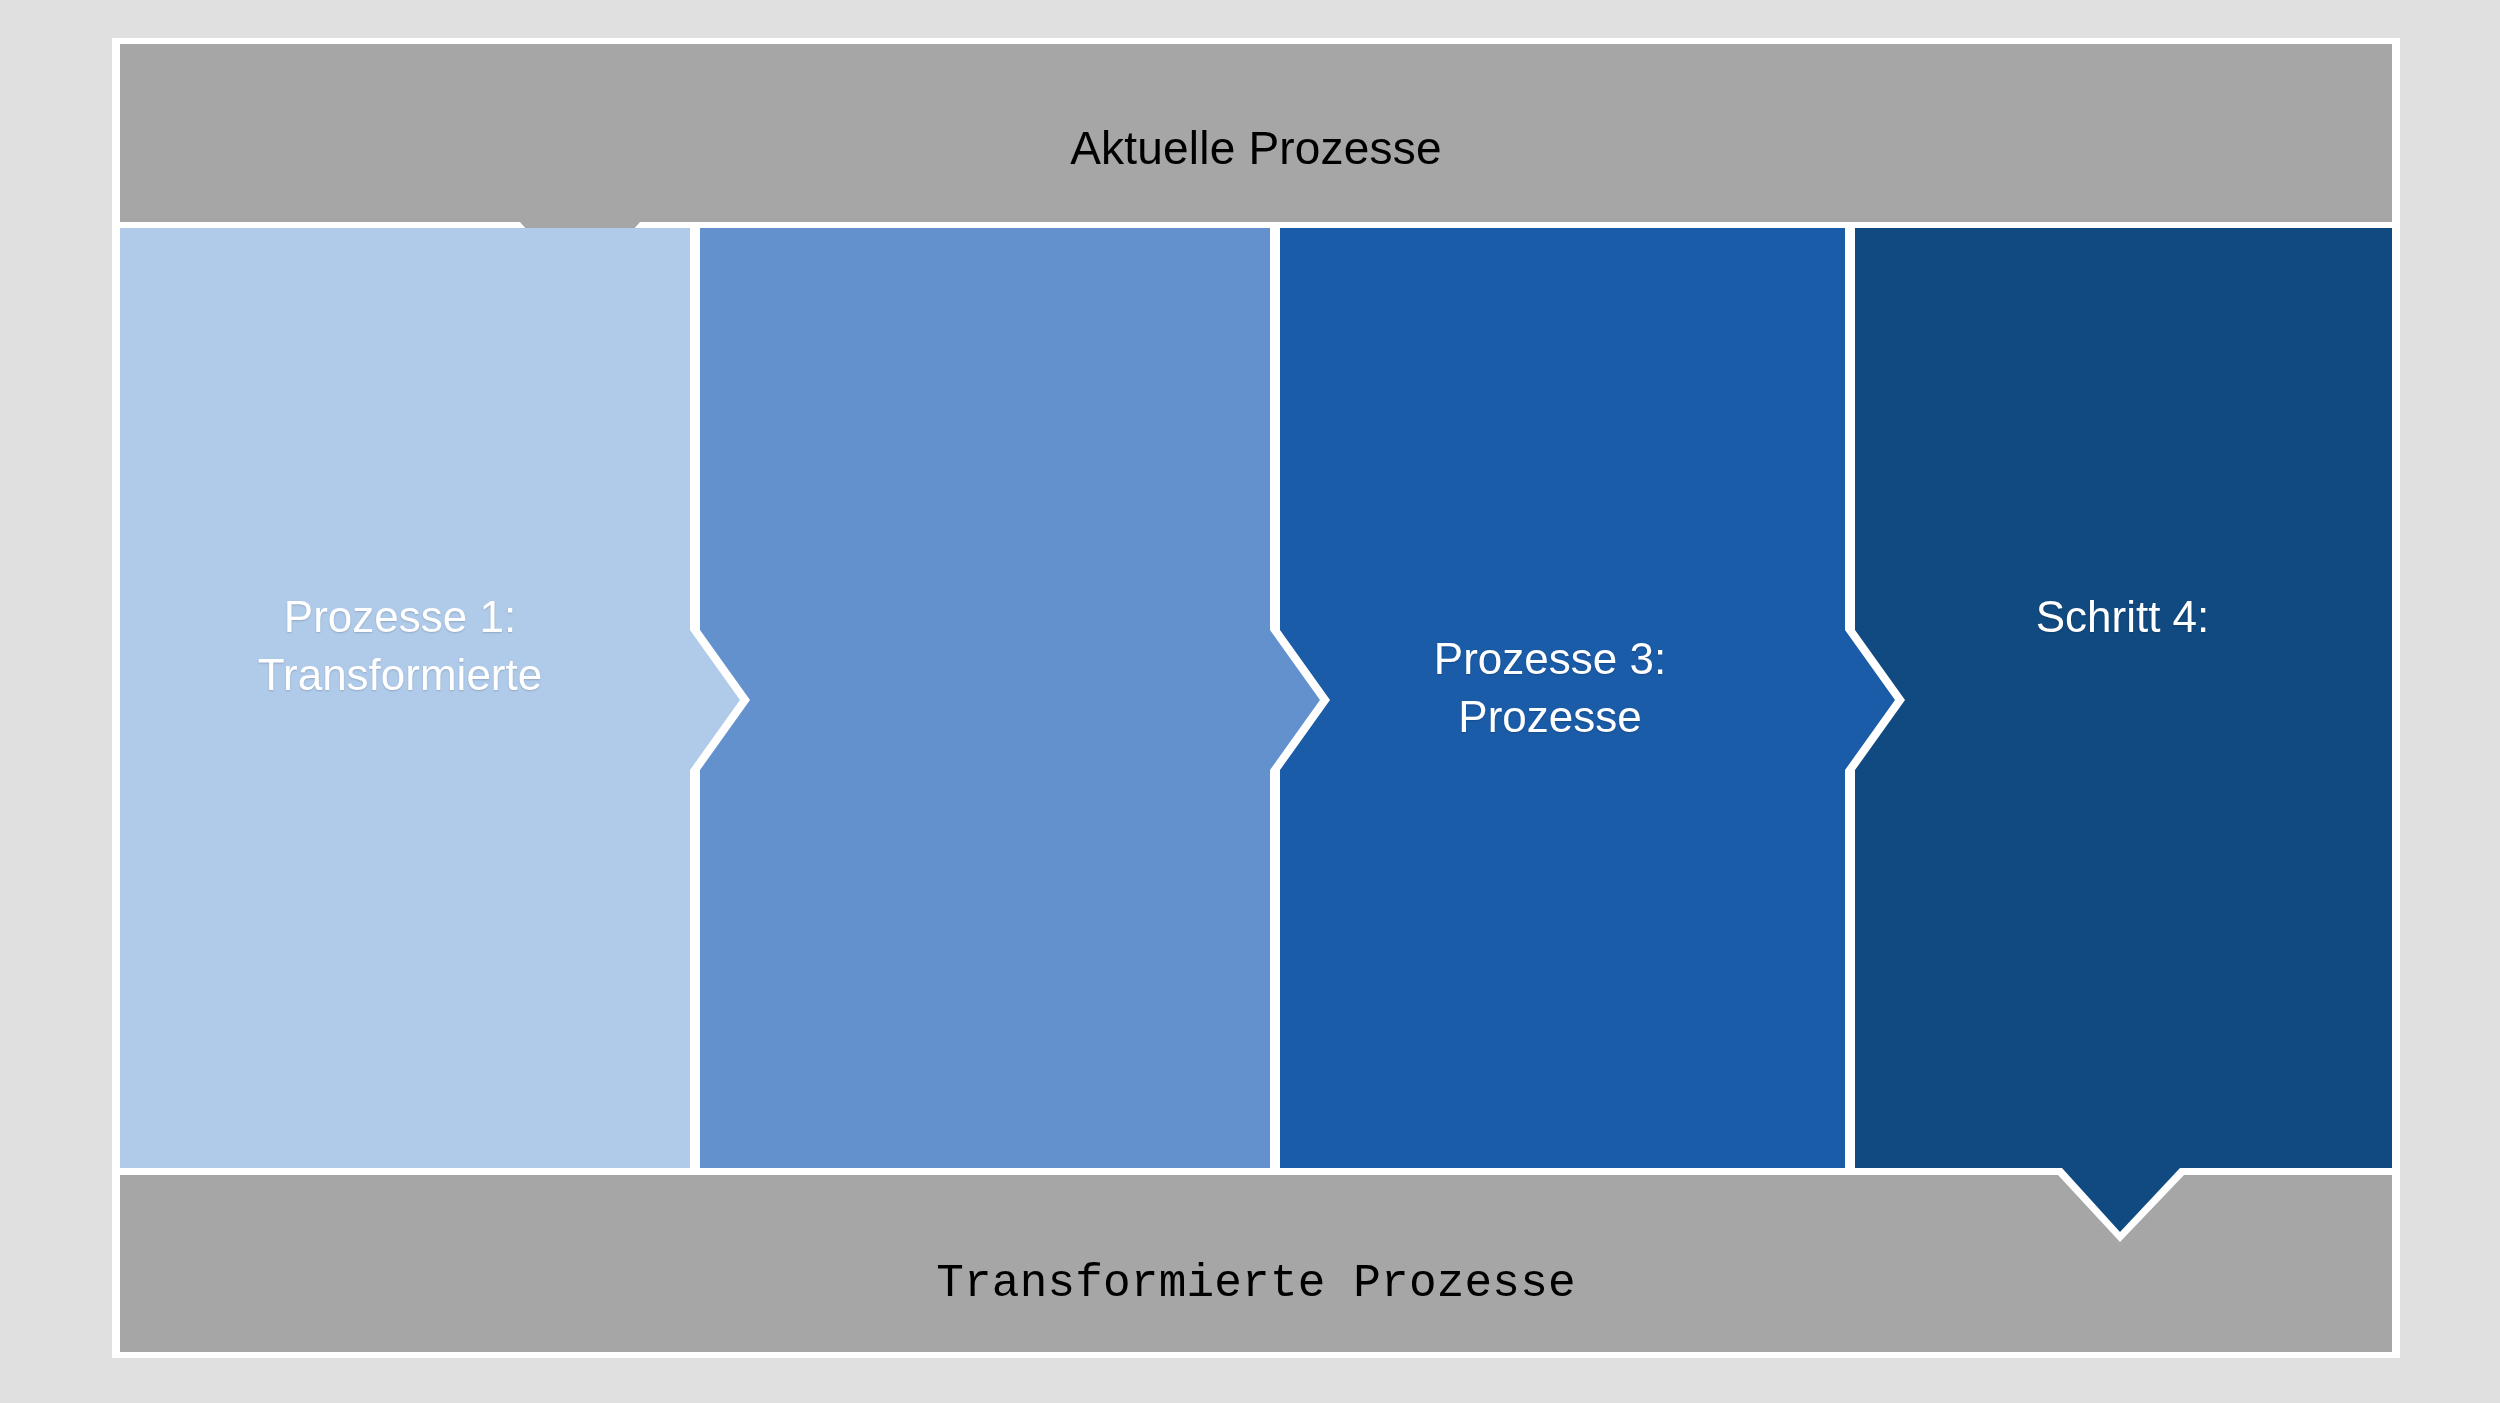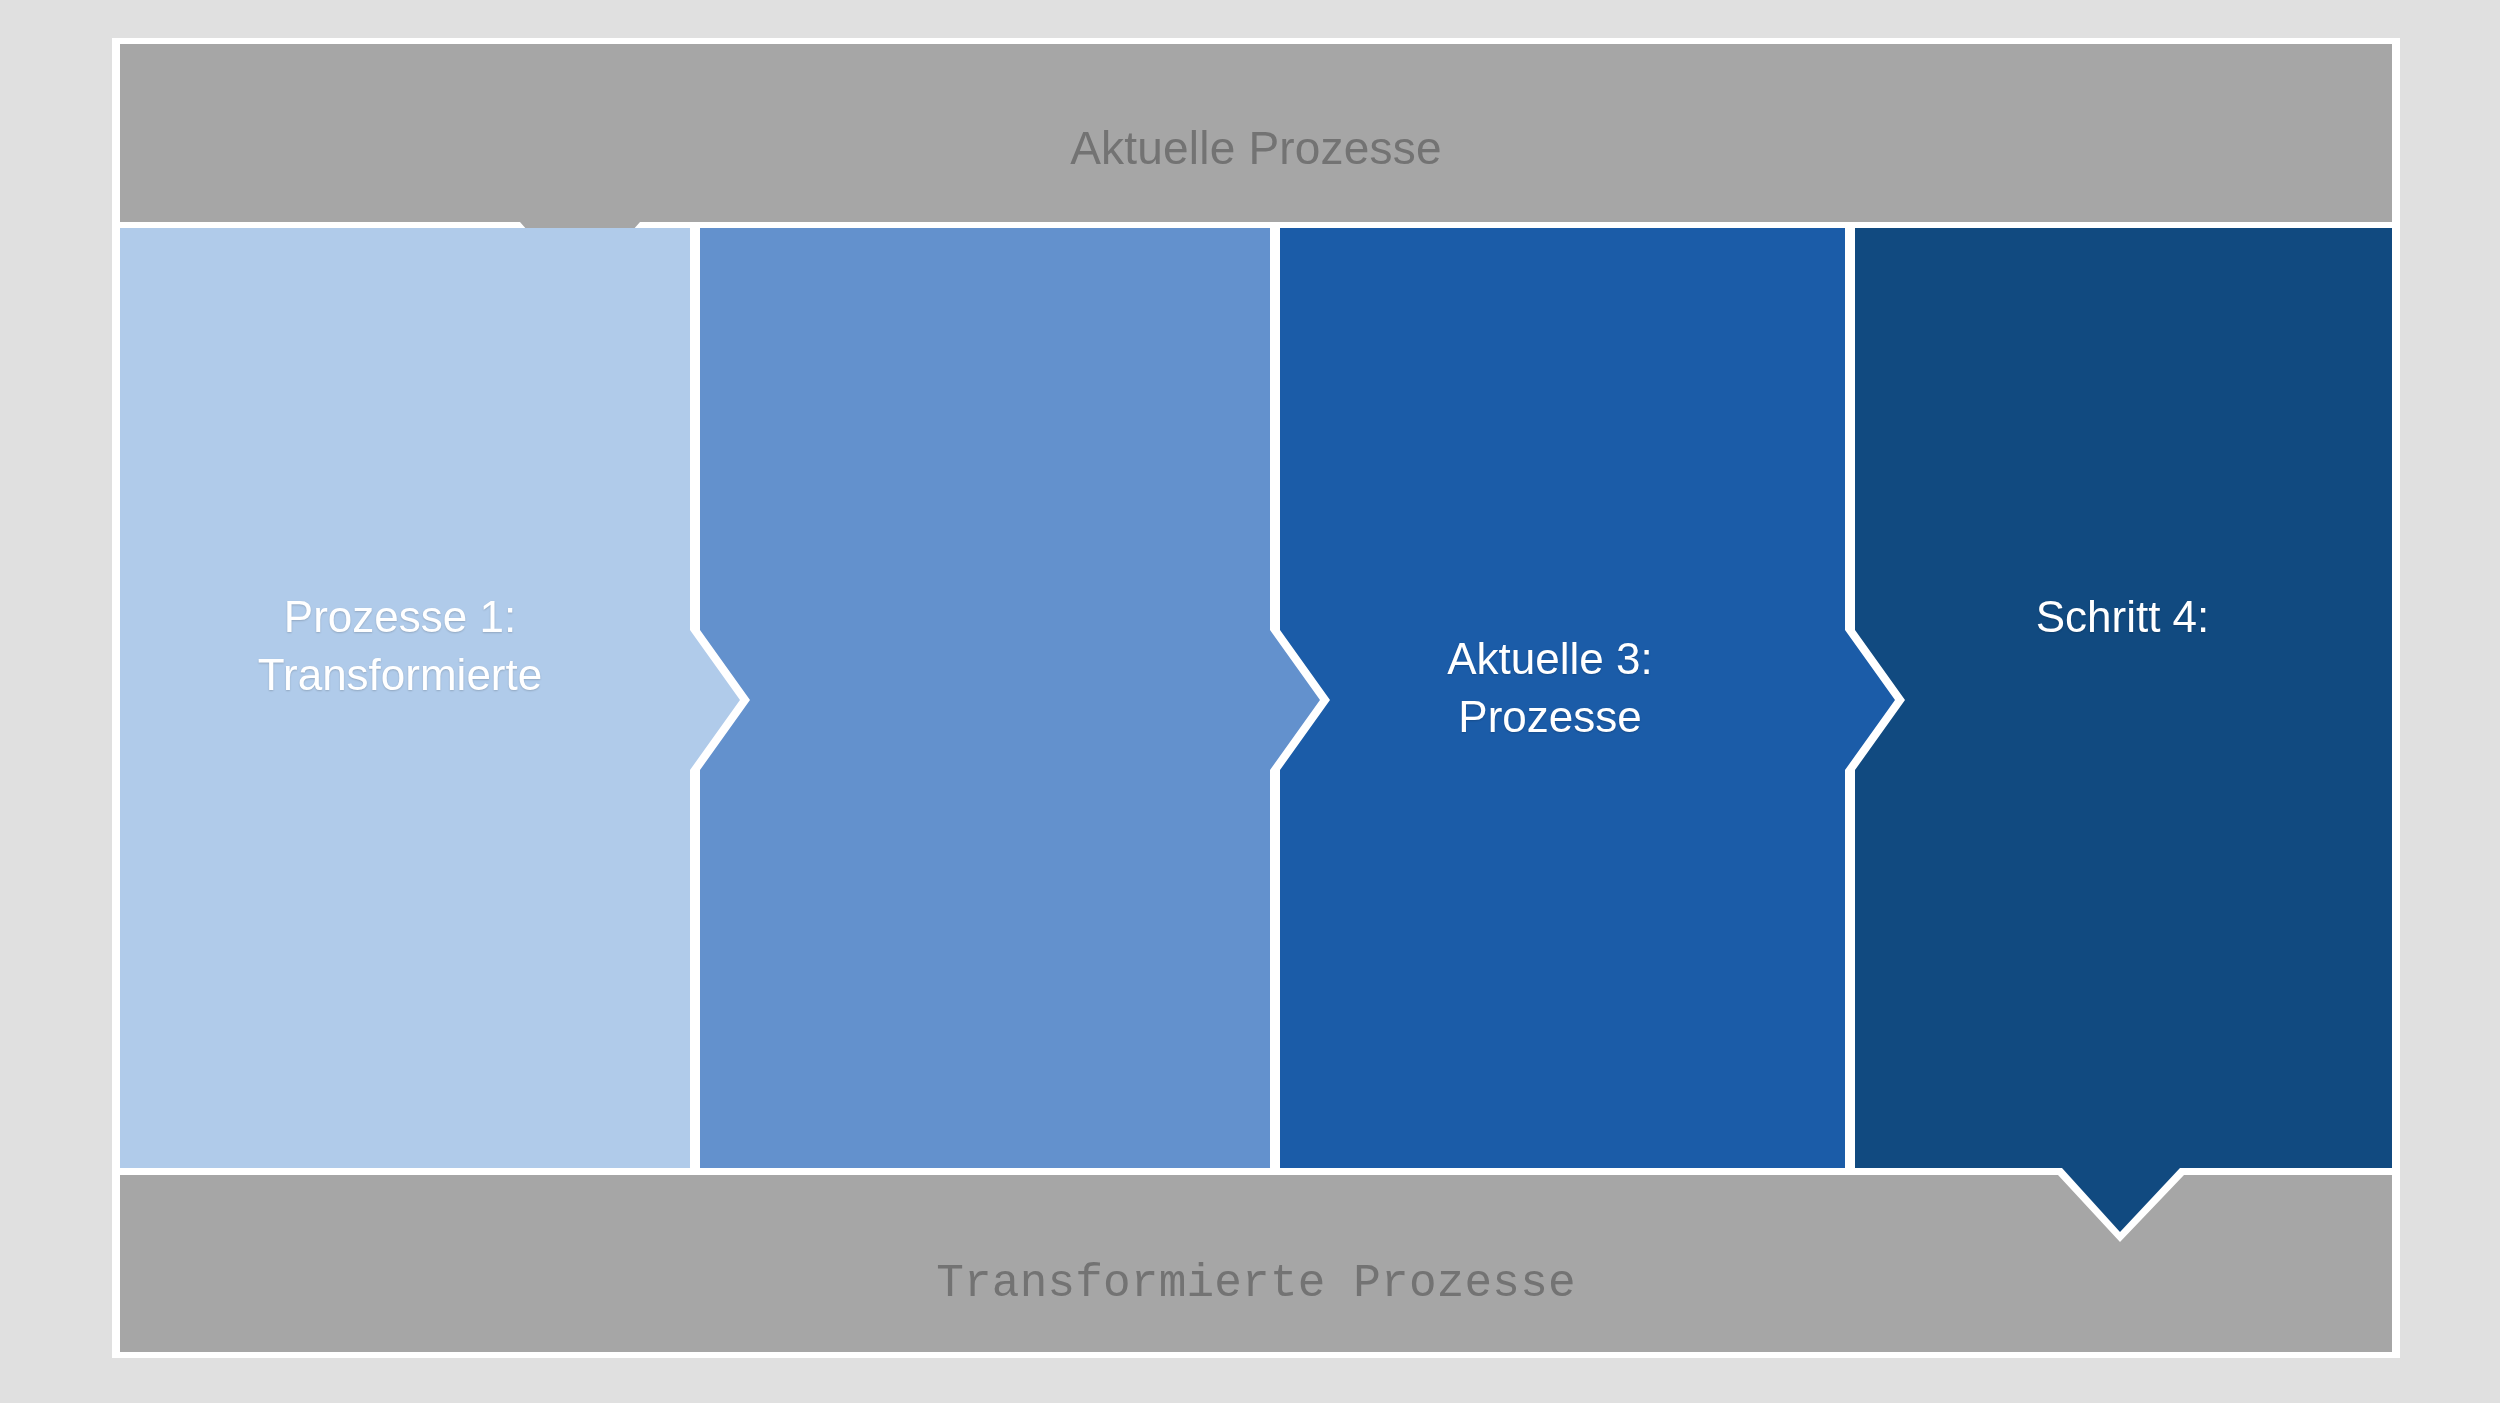--- a/index.html
+++ b/index.html
@@ -39,21 +39,21 @@
     width: 2500px;
     height: 1403px;
   }
 
   
   .band-label {
     position: absolute;
     left: 120px;
     width: 2272px;
     text-align: center;
-    color: #737373;
+    color: #000000;
     font-size: 46px;
     line-height: 1.15;
     letter-spacing: 0.2px;
     white-space: nowrap;
   }
   #top-band-label  { top: 122px; }
   #bottom-band-label { top: 1258px; font-family: Liberation Mono, monospace; }
 
   .step-label {
     position: absolute;
@@ -98,21 +98,21 @@
 
   <div class="band-label" id="top-band-label">Aktuelle Prozesse</div>
 
   <div class="step-label" id="step-label-1">
     <span class="ln">Prozesse 1:</span>
     <span class="ln">Transformierte</span>
   </div>
 
 
   <div class="step-label" id="step-label-3">
-    <span class="ln">Aktuelle 3:</span>
+    <span class="ln">Prozesse 3:</span>
     <span class="ln">Prozesse</span>
   </div>
 
   <div class="step-label" id="step-label-4">
     <span class="ln">Schritt 4:</span>
   </div>
 
   <div class="band-label" id="bottom-band-label">Transformierte Prozesse</div>
 
 </div>

